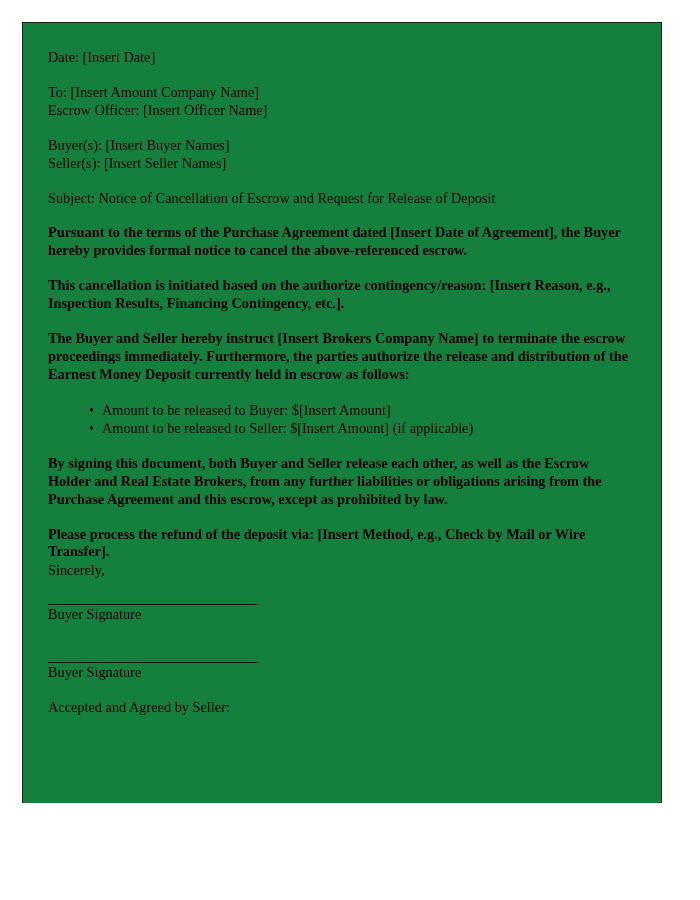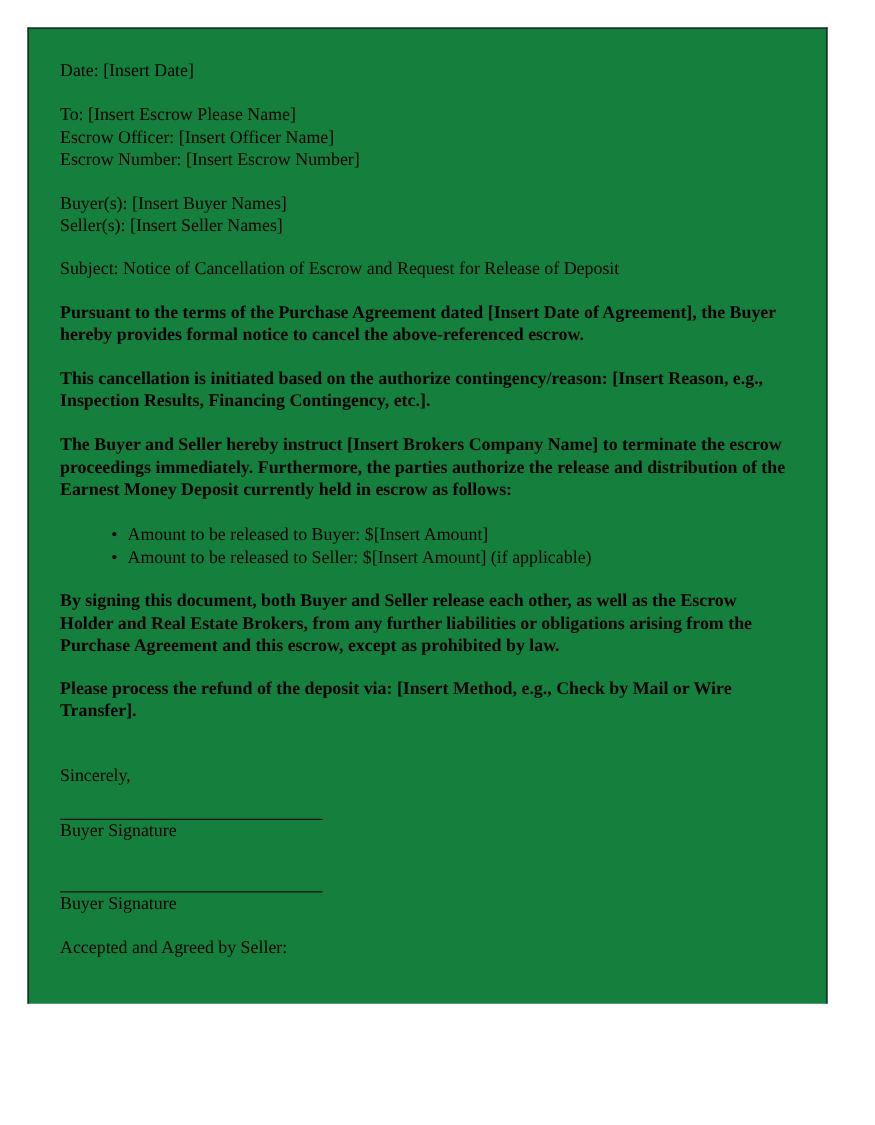--- a/index.html
+++ b/index.html
@@ -86,36 +86,35 @@
     border-bottom: 1.6px solid #111111;
     margin: 21px 0 0 0;
   }
   .sig-rule.first { margin-top: 24px; }
   .sig-label {
     margin: 1px 0 0 0;
     line-height: 17.9px;
   }
   .sig-spacer { height: 17px; }
 
-  .closing { margin-top: 34px; }
+  .closing { margin-top: 1px; }
 </style>
 </head>
 <body>
 
 <div class="page">
   <div class="page-body">
 
     <div class="block">
       <p class="line">Date: [Insert Date]</p>
     </div>
 
     <div class="block gap-1">
-      <p class="line">To: [Insert Escrow Please Name]</p>
+      <p class="line">To: [Insert Amount Company Name]</p>
       <p class="line">Escrow Officer: [Insert Officer Name]</p>
-      <p class="line">Escrow Number: [Insert Escrow Number]</p>
     </div>
 
     <div class="block gap-1">
       <p class="line">Buyer(s): [Insert Buyer Names]</p>
       <p class="line">Seller(s): [Insert Seller Names]</p>
     </div>
 
     <div class="block gap-1">
       <p class="line">Subject: Notice of Cancellation of Escrow and Request for Release of Deposit</p>
     </div>

